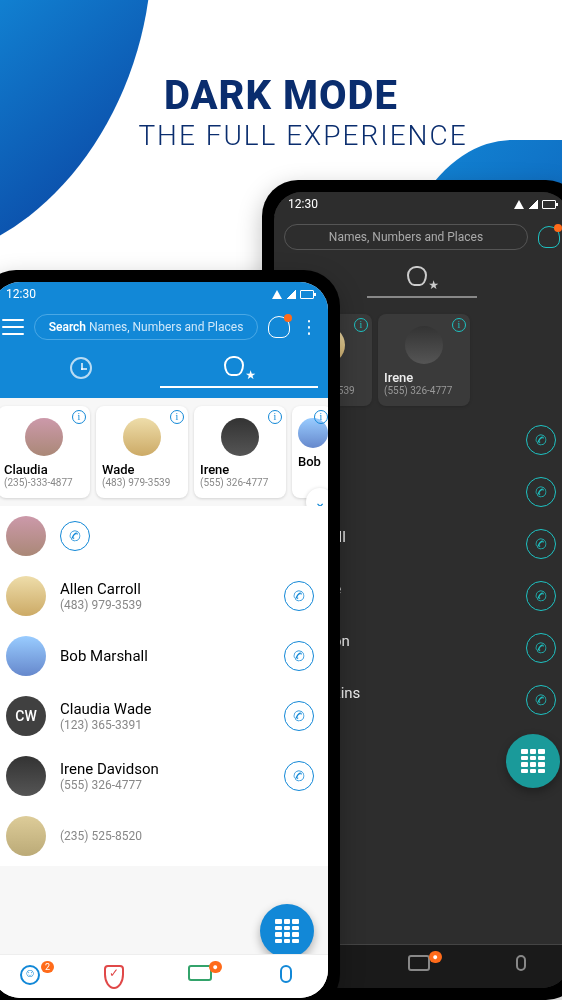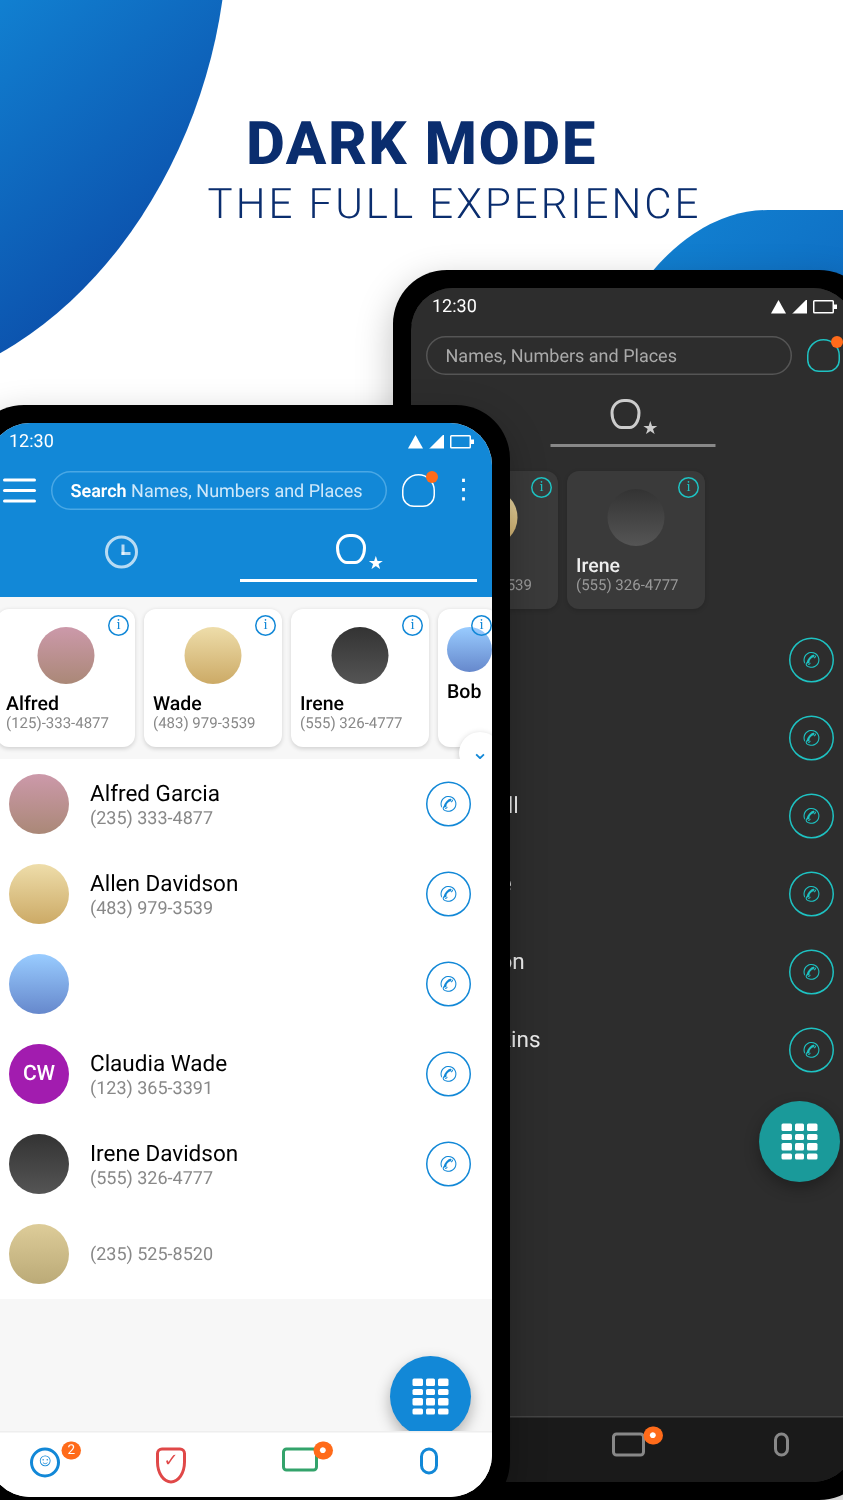--- a/index.html
+++ b/index.html
@@ -26,21 +26,21 @@
   .statusbar.light { background:#1288d7; color:#fff; }
   .statusbar.dark { color:#fff; background:#2d2d2d; }
   .statusicons { display:flex; gap:4px; align-items:center; }
   .tri { width:0; height:0; border-left:5px solid transparent; border-right:5px solid transparent; border-bottom:9px solid currentColor; }
   .sig { width:10px; height:9px; background:linear-gradient(135deg,transparent 48%,currentColor 50%); }
   .batt { width:14px; height:9px; border:1px solid currentColor; border-radius:1px; position:relative; }
   .batt::after{content:"";position:absolute;right:-3px;top:2px;width:2px;height:3px;background:currentColor;}
 
   
   .topbar-light { background:#1288d7; padding:8px 10px 10px; }
-  .searchrow { display:flex; align-items:center; gap:10px; }
+  .searchrow { display:flex; align-items:center; gap:10px;text-align:center; }
   .hamburger { width:22px; height:16px; position:relative; }
   .hamburger span,.hamburger::before,.hamburger::after{content:"";position:absolute;left:0;right:0;height:2px;background:#fff;border-radius:2px;}
   .hamburger::before{top:0;} .hamburger span{top:7px;} .hamburger::after{bottom:0;}
   .searchbox { flex:1; border:1px solid #4aa8e5; border-radius:18px; padding:5px 12px; font-size:12px; color:#cfe8fa; }
   .searchbox strong { color:#fff; font-weight:600; }
   .cup { width:22px; height:22px; border:1.5px solid #fff; border-radius:50% 50% 8px 8px; position:relative; }
   .dot-badge { position:absolute; top:-3px; right:-3px; width:8px; height:8px; background:#ff6b1a; border-radius:50%; }
   .kebab { color:#fff; font-size:18px; line-height:1; }
   .tabs { display:flex; justify-content:space-around; margin-top:14px; }
   .tabicon { width:44px; height:28px; display:flex; justify-content:center; align-items:center; }
@@ -86,21 +86,21 @@
   
   .botnav { position:absolute; bottom:0; left:0; right:0; height:44px; display:flex; justify-content:space-around; align-items:center; }
   .botnav.light { background:#fff; border-top:1px solid #eee; }
   .botnav.dark { background:#1a1a1a; border-top:1px solid #444; }
   .navico { width:28px; height:24px; position:relative; }
   .badge { position:absolute; top:-4px; right:-6px; background:#ff6b1a; color:#fff; font-size:9px; border-radius:8px; padding:0 4px; line-height:12px; }
 
   
   .av-a{background:linear-gradient(#c9a,#a87);} .av-b{background:linear-gradient(#eda,#ca6);}
   .av-c{background:linear-gradient(#333,#555);} .av-d{background:linear-gradient(#9cf,#68c);}
-  .av-e{background:#a21caf;}
+  .av-e{background:#404040;}
   .av-g{background:linear-gradient(#dc9,#ba7);}
   .shield { width:20px;height:24px;border:2px solid #e04848;border-radius:4px 4px 50% 50%/4px 4px 60% 60%; position:relative;}
   .shield::after{content:"✓";position:absolute;left:3px;top:-1px;color:#e04848;font-size:12px;}
 </style>
 </head>
 <body>
 
 <div class="bg-wave-left"></div>
 <div class="bg-wave-right"></div>
 
@@ -275,22 +275,22 @@
             </div>
           </div>
       </div>
       <div class="tab-underline"></div>
     </div>
 
     <div class="favrow" style="background:#f7f7f7;">
       <div class="favcard">
         <div class="info-i">i</div>
         <div class="av av-a"></div>
-        <div class="favname">Alfred</div>
-        <div class="favphone">(125)-333-4877</div>
+        <div class="favname">Claudia</div>
+        <div class="favphone">(235)-333-4877</div>
       </div>
       <div class="favcard">
         <div class="info-i">i</div>
         <div class="av av-b"></div>
         <div class="favname">Wade</div>
         <div class="favphone">(483) 979-3539</div>
       </div>
       <div class="favcard">
         <div class="info-i">i</div>
         <div class="av av-c"></div>
@@ -301,41 +301,38 @@
         <div class="info-i">i</div>
         <div class="av av-d" style="width:30px;height:30px;"></div>
         <div class="favname">Bob</div>
       </div>
       <div class="chev-down">⌄</div>
     </div>
 
     <div class="list">
       <div class="row">
           <div class="rowav av-a"></div>
-          <div class="rowtxt">
-            <div class="rowname">Alfred Garcia</div>
-            <div class="rowphone">(235) 333-4877</div>
-          </div>
           <div class="callbtn">
             <span class="phone-ico">✆</span>
           </div>
         </div>
       <div class="row">
           <div class="rowav av-b"></div>
           <div class="rowtxt">
-            <div class="rowname">Allen Davidson</div>
+            <div class="rowname">Allen Carroll</div>
             <div class="rowphone">(483) 979-3539</div>
           </div>
           <div class="callbtn">
             <span class="phone-ico">✆</span>
           </div>
         </div>
       <div class="row">
           <div class="rowav av-d"></div>
           <div class="rowtxt">
+            <div class="rowname">Bob Marshall</div>
           </div>
           <div class="callbtn">
             <span class="phone-ico">✆</span>
           </div>
         </div>
       <div class="row">
           <div class="rowav av-e">CW</div>
           <div class="rowtxt">
             <div class="rowname">Claudia Wade</div>
             <div class="rowphone">(123) 365-3391</div>

